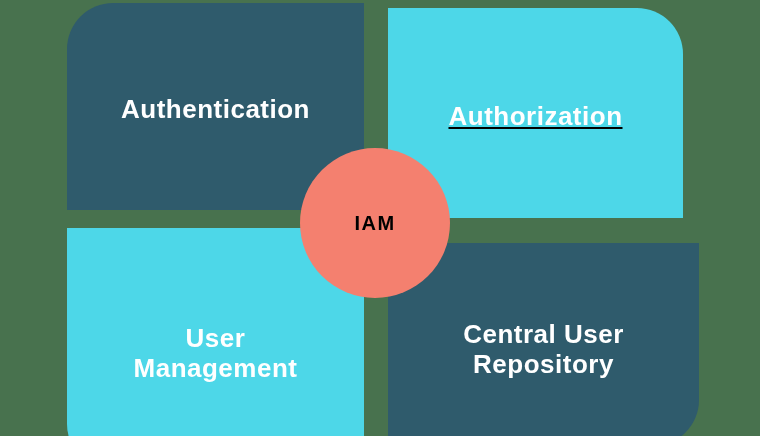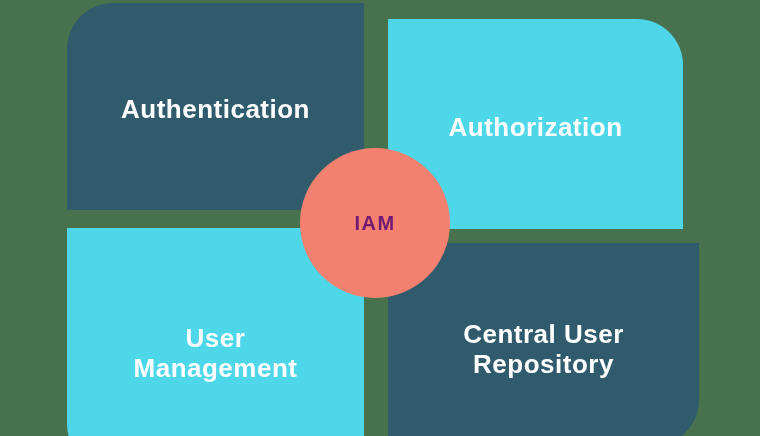--- a/index.html
+++ b/index.html
@@ -22,41 +22,41 @@
     font-size: 26px;
     font-weight: 700;
     line-height: 30px;
     text-align: center;
     letter-spacing: 0.5px;
   }
   
   .q-tl { left: 67px; top: 3px; width: 297px; height: 207px; border-radius: 46px 0 0 0; }
   .q-tl .q-label { padding-top: 5px; }
   
-  .q-tr { left: 388px; top: 19px; width: 295px; height: 210px; border-radius: 0 46px 0 0; }
+  .q-tr { left: 388px; top: 8px; width: 295px; height: 210px; border-radius: 0 46px 0 0; text-decoration: underline; }
   .q-tr .q-label { padding-top: 5px; }
   
   .q-bl { left: 67px; top: 228px; width: 297px; height: 242px; border-radius: 0 0 0 46px; }
   .q-bl .q-label { max-width: 190px; padding-top: 8px; }
   
   .q-br { left: 388px; top: 243px; width: 311px; height: 203px; border-radius: 0 0 46px 0; }
   .q-br .q-label { max-width: 225px; padding-top: 8px; }
   .center-circle {
     position: absolute;
     left: 300px;
     top: 148px;
     width: 150px;
     height: 150px;
     border-radius: 50%;
     display: flex;
     align-items: center;
     justify-content: center;
   }
   .center-label {
-    color: #701a75;
+    color: #000000;
     font-size: 20px;
     font-weight: 700;
     letter-spacing: 1.5px;
   }
 </style>
 </head>
 <body>
 
 <div class="canvas" style="background: rgb(72, 114, 78);">
 

